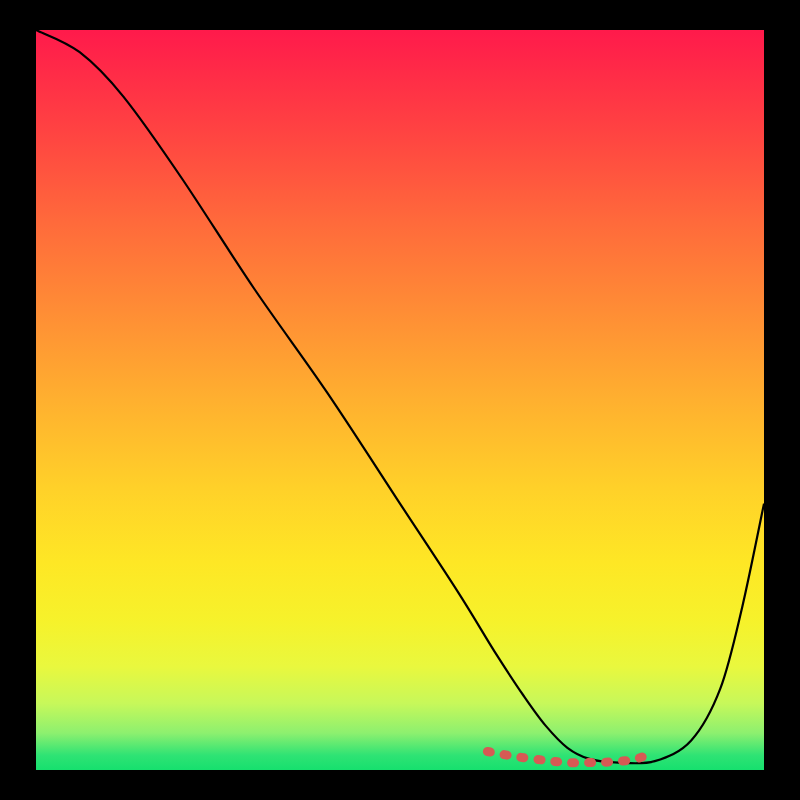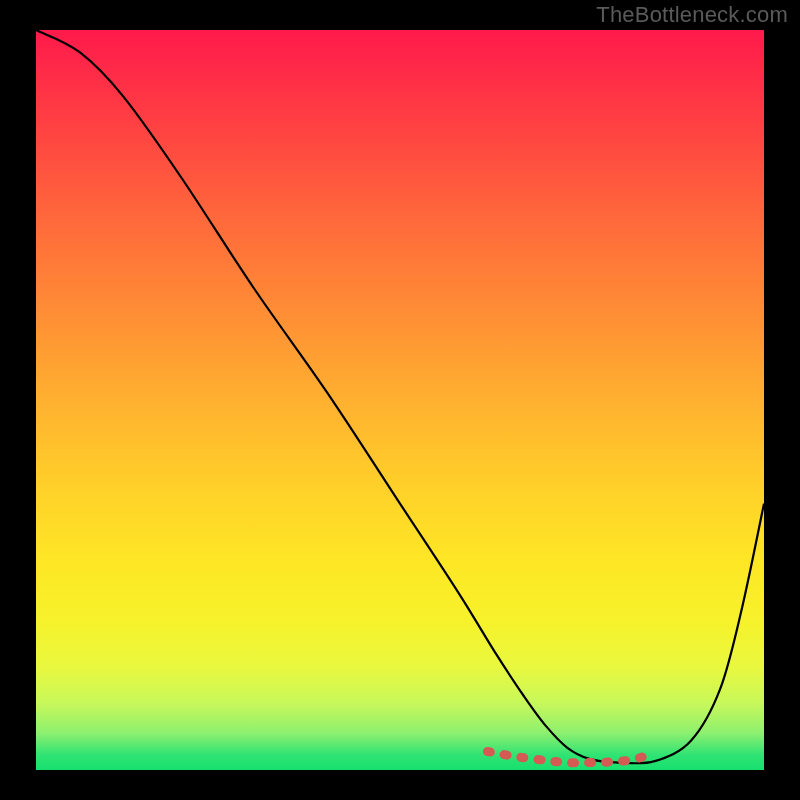--- a/index.html
+++ b/index.html
@@ -67,21 +67,20 @@
     inset: 0;
     width: 100%;
     height: 100%;
     z-index: 3;
   }
 </style>
 </head>
 <body>
 
 <div class="frame">
-  <div class="watermark">TheBottleneck.com</div>
 
   <div class="plot-area">
     <div class="gradient"></div>
 
     <svg id="curve-svg" class="curve" viewBox="0 0 728 740" preserveAspectRatio="none">
       <path id="curve-path" d="M 0.0 0.0 C 7.3 3.7, 29.1 11.1, 43.7 22.2 C 58.2 33.3, 70.4 45.6, 87.4 66.6 C 104.3 87.6, 123.8 115.9, 145.6 148.0 C 167.4 180.1, 194.1 223.2, 218.4 259.0 C 242.7 294.8, 266.9 326.8, 291.2 362.6 C 315.5 398.4, 342.2 440.3, 364.0 473.6 C 385.8 506.9, 406.5 537.7, 422.2 562.4 C 438.0 587.1, 447.7 604.3, 458.6 621.6 C 469.6 638.9, 479.3 653.7, 487.8 666.0 C 496.3 678.3, 502.3 687.0, 509.6 695.6 C 516.9 704.2, 524.2 712.3, 531.4 717.8 C 538.7 723.3, 544.8 726.4, 553.3 728.9 C 561.8 731.4, 571.5 732.2, 582.4 732.6 C 593.3 733.0, 606.7 734.8, 618.8 731.1 C 630.9 727.4, 644.3 722.5, 655.2 710.4 C 666.1 698.3, 675.8 680.8, 684.3 658.6 C 692.8 636.4, 698.9 608.0, 706.2 577.2 C 713.4 546.4, 724.4 490.9, 728.0 473.6" fill="none" stroke="#000000" stroke-width="2.2"></path>
     </svg>
 
     <svg id="marker-svg" class="marker" viewBox="0 0 728 740" preserveAspectRatio="none">
       <path id="marker-path" d="M 451.4 721.5 C 456.2 722.4, 470.8 725.2, 480.5 726.7 C 490.2 728.2, 501.1 729.4, 509.6 730.4 C 518.1 731.4, 524.2 732.2, 531.4 732.6 C 538.7 733.0, 546.0 732.7, 553.3 732.6 C 560.6 732.5, 567.8 732.4, 575.1 731.9 C 582.4 731.4, 590.9 730.8, 597.0 729.6 C 603.0 728.5, 609.1 725.9, 611.5 725.2" fill="none" stroke="#d65a54" stroke-width="9" stroke-linecap="round" stroke-dasharray="3 14"></path>

